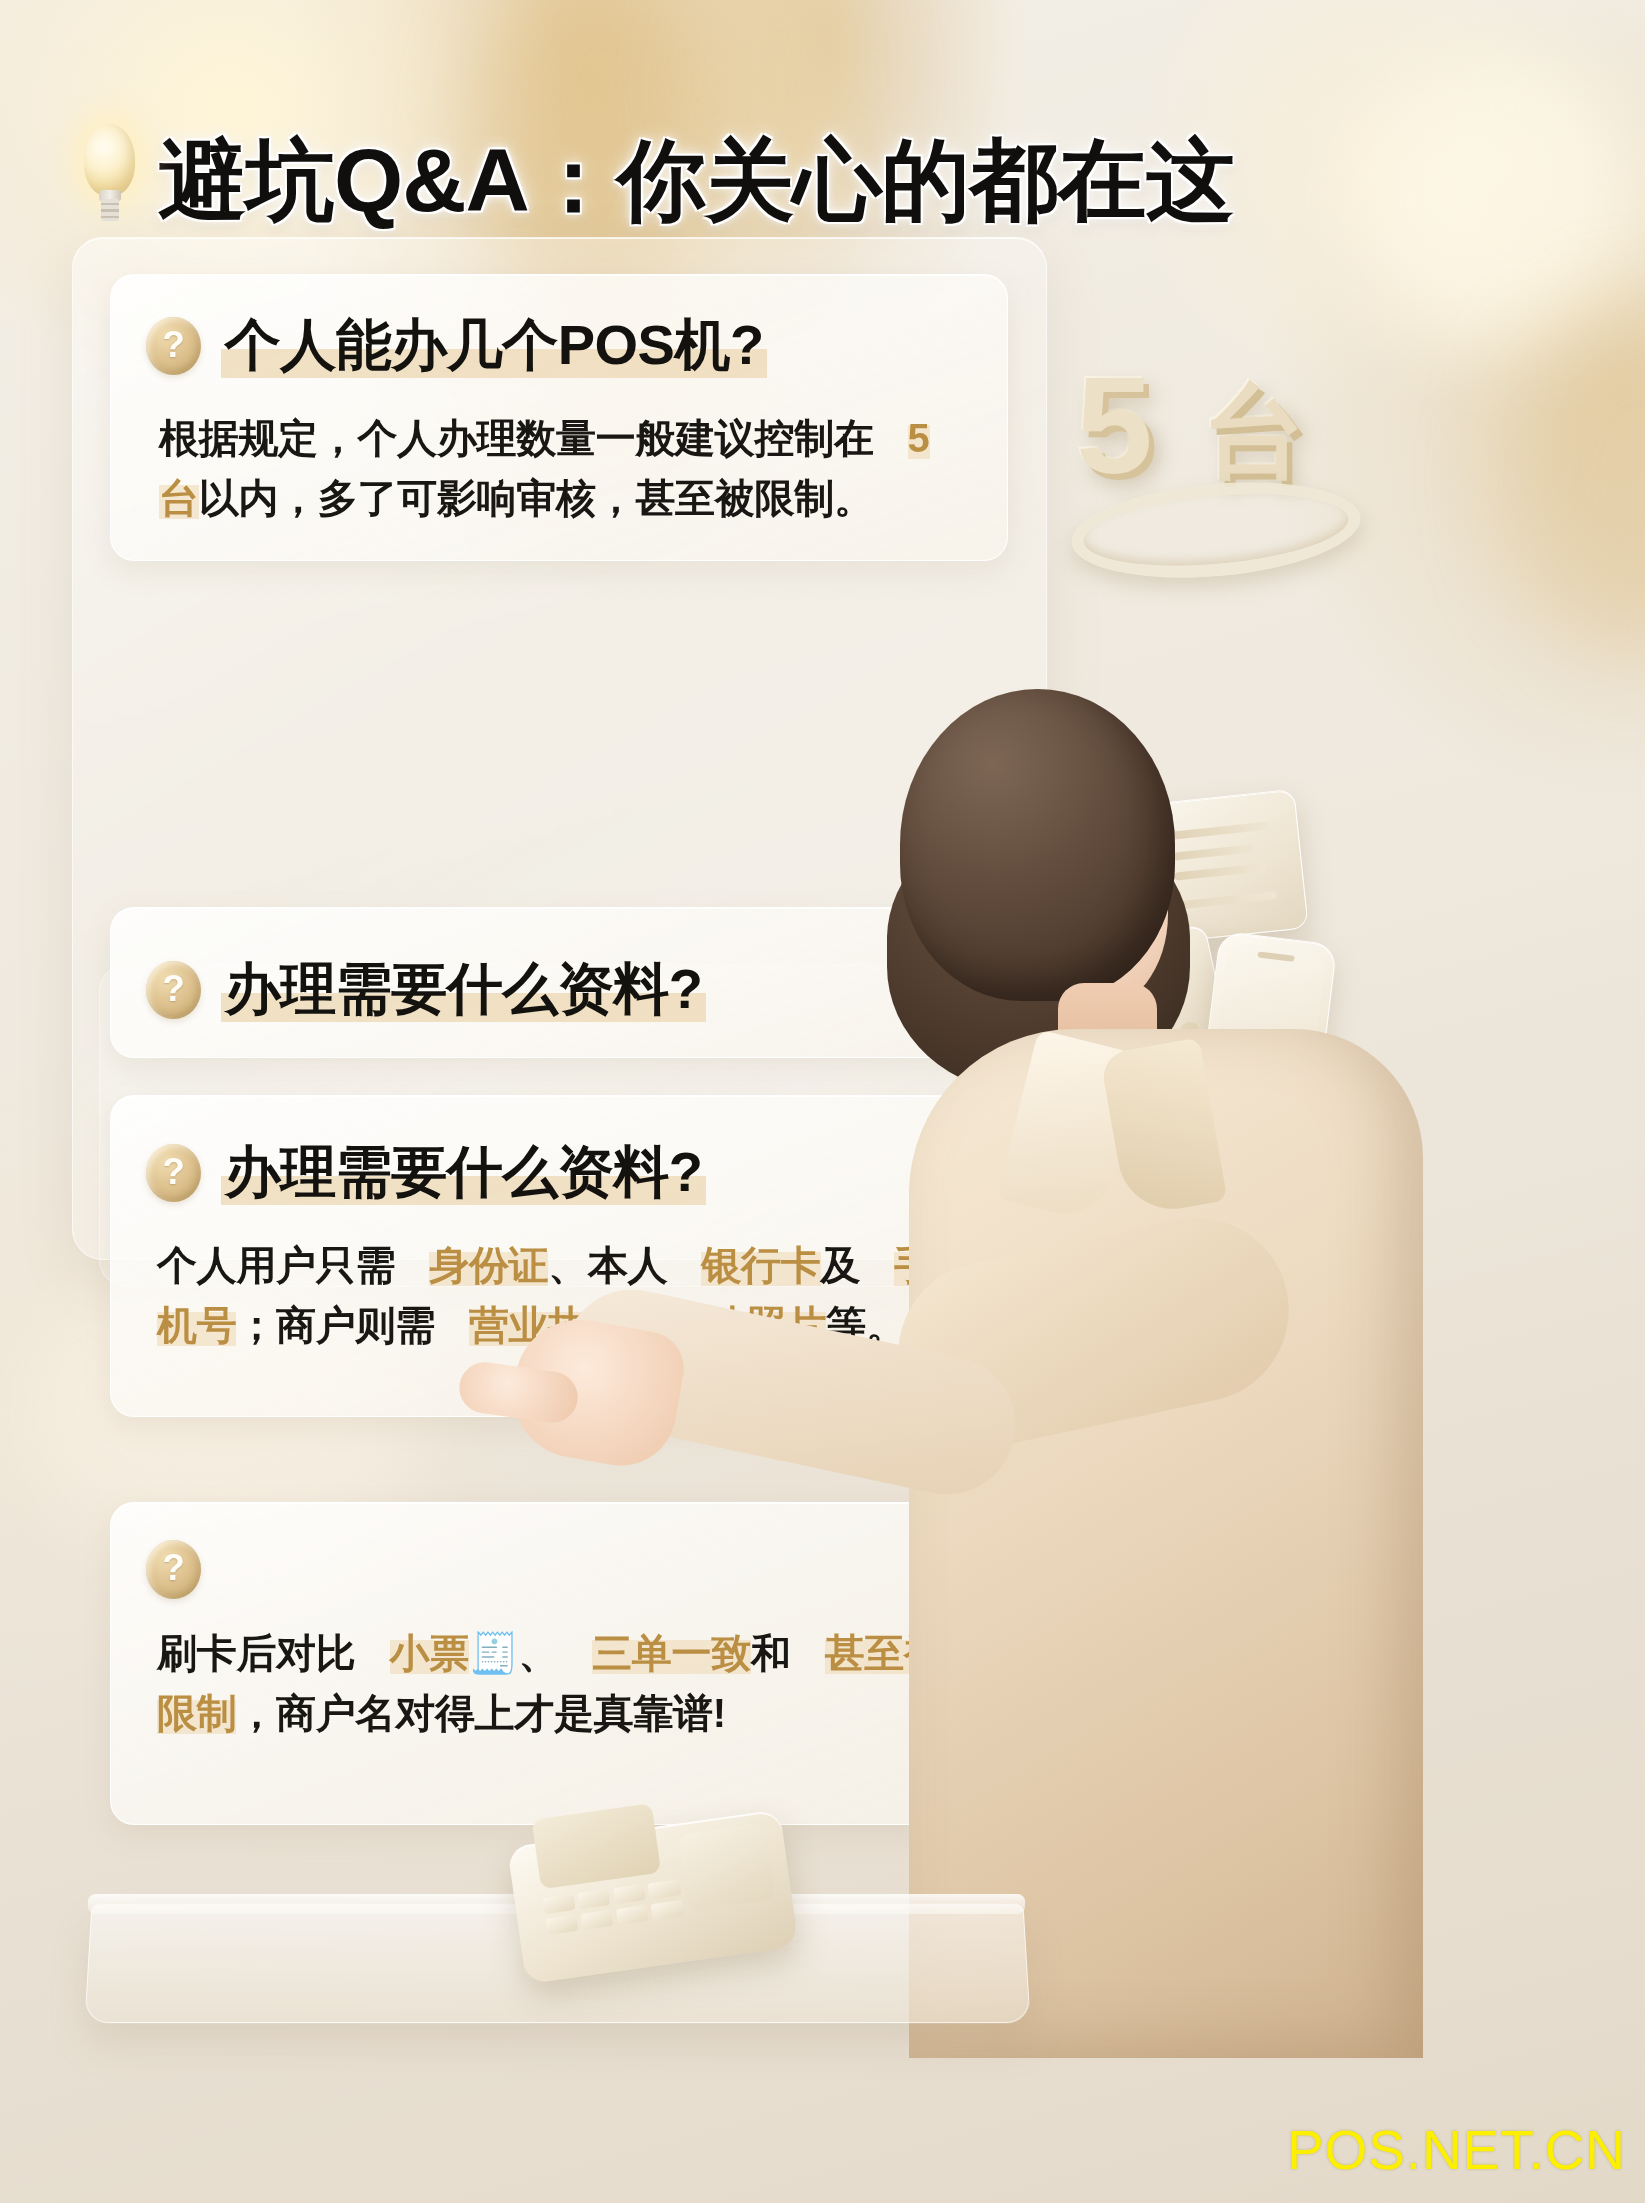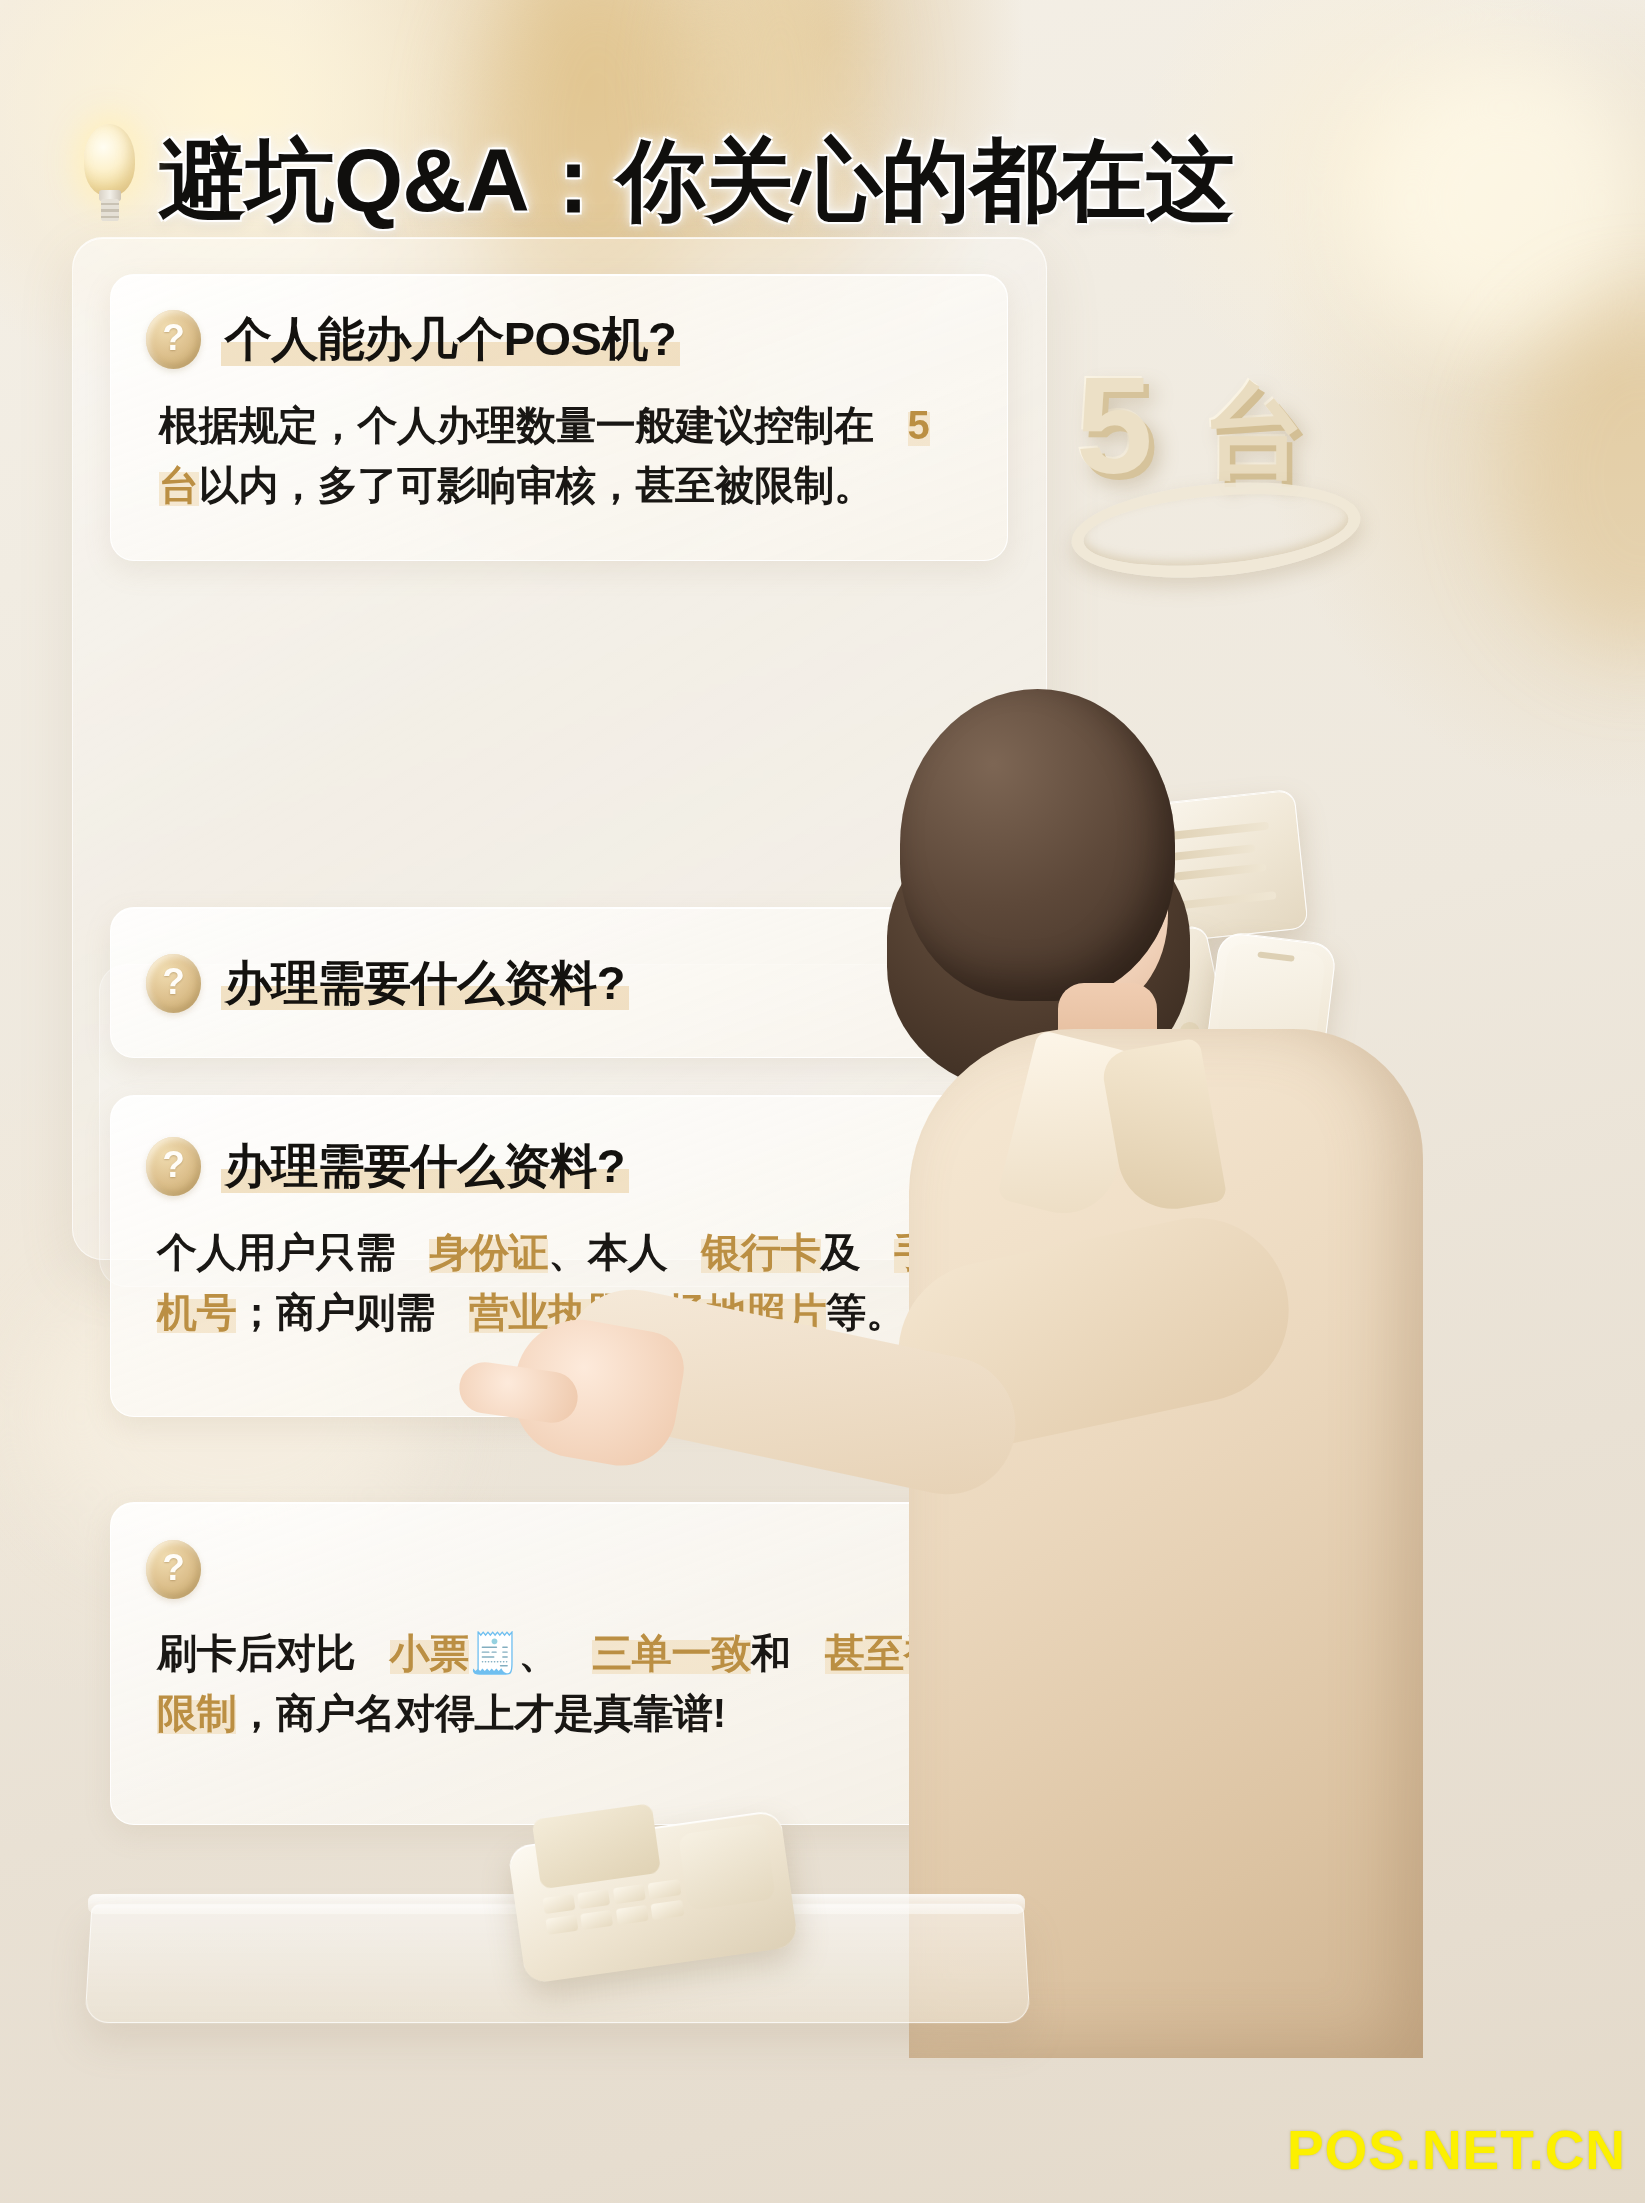--- a/index.html
+++ b/index.html
@@ -58,21 +58,21 @@
     border:1.3px solid rgba(255,255,255,.92);
     box-shadow:0 9.2px 27.5px rgba(160,140,110,.13),inset 0 0.9px 0 rgba(255,255,255,.95);
     padding:0;}
   .qrow{display:flex;align-items:center;gap:20px;}
   .qbadge{width:55px;height:55px;flex:0 0 auto;border-radius:50%;
     background:radial-gradient(circle at 36% 30%,#f0dcb0 0%,#dfc391 45%,#c9a96c 100%);
     box-shadow:inset -2.8px -3.7px 7.3px rgba(160,130,80,.45),inset 2.8px 2.8px 6.4px rgba(255,248,230,.85),0 2.8px 6.4px rgba(160,135,95,.22);
     display:flex;align-items:center;justify-content:center;
     color:#fffdf8;font-size:37px;font-weight:900;line-height:1;padding-bottom:3.7px;
     text-shadow:0 0.9px 1.8px rgba(150,120,70,.45);}
-  .qtitle{font-size:47px;font-weight:900;color:#14120f;letter-spacing:-0.5px;white-space:nowrap;
+  .qtitle{font-size:56px;font-weight:900;color:#14120f;letter-spacing:-0.5px;white-space:nowrap;
     background:linear-gradient(180deg,rgba(0,0,0,0) 54%,rgba(236,214,176,.72) 54%,rgba(236,214,176,.72) 92%,rgba(0,0,0,0) 92%);
     padding:0 3.7px;}
   .atext{font-size:40px;font-weight:700;color:#191714;line-height:1.50;letter-spacing:-0.3px;}
   .hl{color:#bb8f43;font-weight:900;
     background:linear-gradient(180deg,rgba(0,0,0,0) 20%,rgba(240,222,190,.68) 20%,rgba(240,222,190,.68) 97%,rgba(0,0,0,0) 97%);margin-left:34px;}
   
   #five{position:absolute;left:1065px;top:365px;width:275px;height:184px;}
   #five .num{position:absolute;left:11px;top:-9.2px;font-size:138px;font-weight:900;line-height:1;
     color:#ece0c6;text-shadow:5.5px 6.4px 0 #d6c39b,9.2px 11px 20px rgba(150,125,85,.38),-1.8px -1.8px 0 #fbf5e6;}
   #five .tai{position:absolute;left:138px;top:14.7px;font-size:103px;font-weight:900;line-height:1;
@@ -133,21 +133,21 @@
     background:linear-gradient(200deg,#f6ead4,#dfcba9);transform:rotate(-10deg);border-radius:27.5px 13px 13px 55px;}
   #w-armU{position:absolute;left:51px;top:560px;width:395px;height:184px;border-radius:92px;
     background:linear-gradient(160deg,#f4e6d0,#e2cbab);transform:rotate(-12deg);}
   #w-armL{position:absolute;left:-285px;top:643px;width:459px;height:138px;border-radius:73px;
     background:linear-gradient(160deg,#f6eada,#e6d1b4);transform:rotate(12deg);}
   #w-hand{position:absolute;left:-331px;top:643px;width:165px;height:138px;border-radius:64px 37px 55px 64px;
     background:radial-gradient(circle at 40% 34%,#fdeadb,#eec8ab);transform:rotate(10deg);}
   #w-finger{position:absolute;left:-386px;top:687px;width:119px;height:51px;border-radius:37px;
     background:radial-gradient(circle at 40% 34%,#fdeadb,#eec8ab);transform:rotate(8deg);}
   
-  #wm{position:absolute;right:20px;bottom:22px;font-size:55px;font-weight:700;color:#fcf000;
+  #wm{position:absolute;right:20px;bottom:22px;font-size:55px;font-weight:400;color:#fcf000;
     letter-spacing:0.9px;text-shadow:0 0 2.8px rgba(120,110,0,.35);}
 </style>
 </head>
 <body>
 
 <div id="bg">
   <div class="blob" style="left:478px;top:-55px;width:239px;height:386px;background:rgba(223,191,133,.55);"></div>
   <div class="blob" style="left:698px;top:-83px;width:165px;height:331px;background:rgba(236,210,160,.45);"></div>
   <div class="blob" style="left:1359px;top:55px;width:294px;height:294px;background:rgba(255,250,232,.75);"></div>
   <div class="blob" style="left:1506px;top:303px;width:275px;height:349px;background:rgba(221,192,142,.45);"></div>

